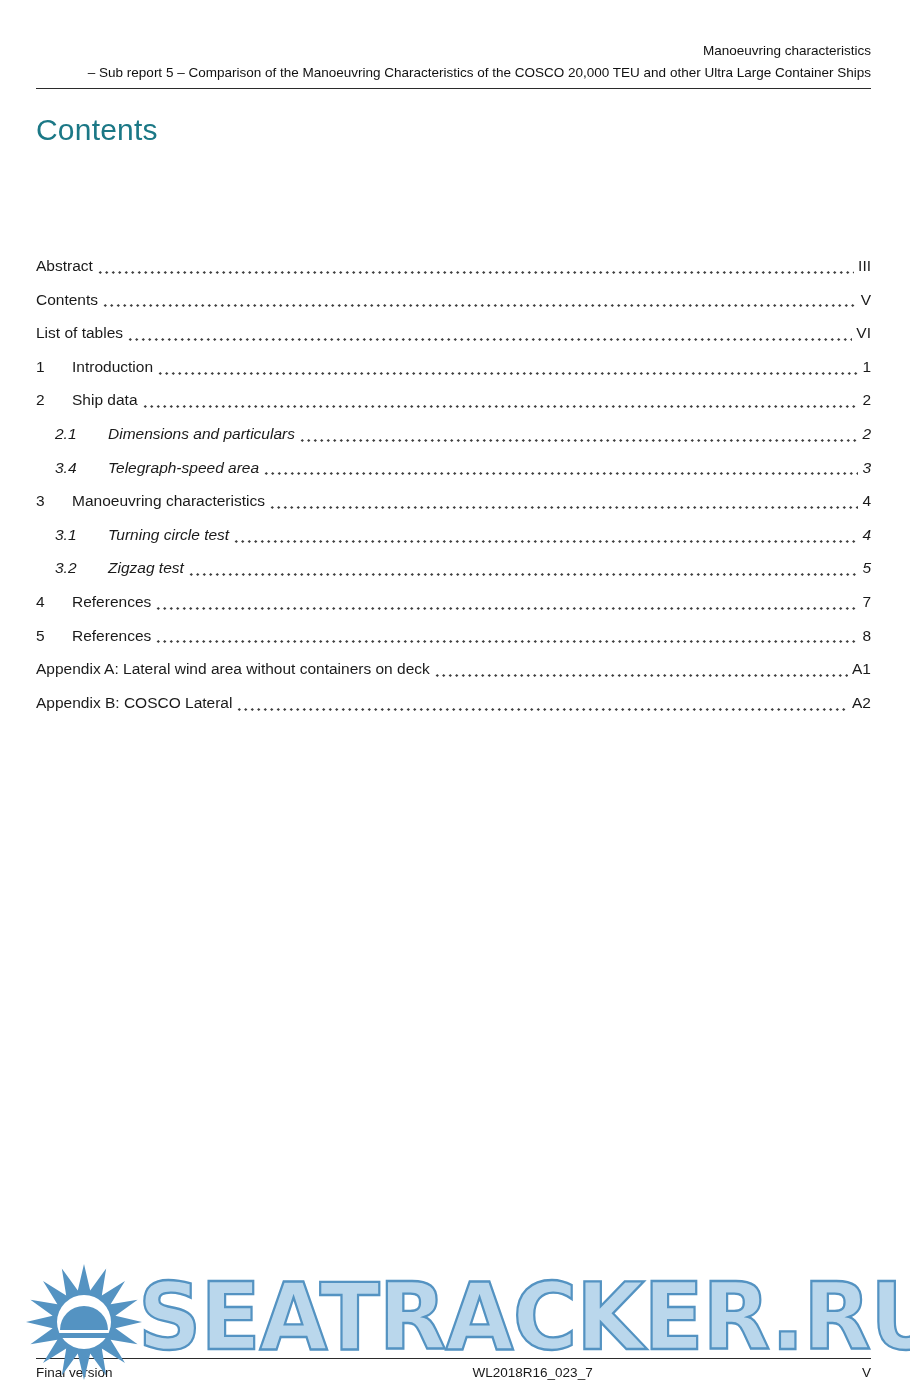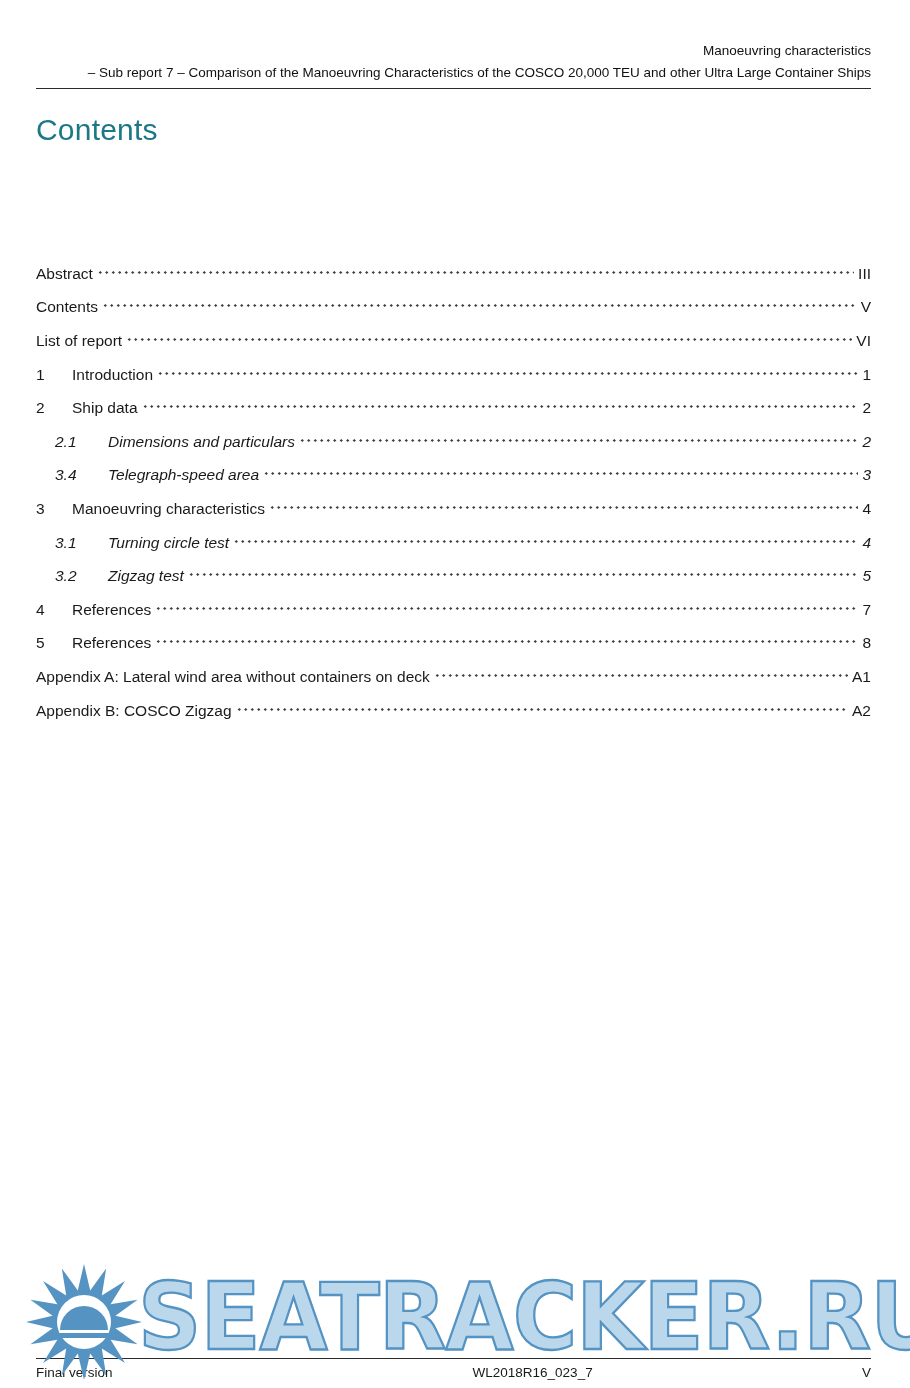--- a/index.html
+++ b/index.html
@@ -28,21 +28,21 @@
     font-size: 30px;
     font-weight: 500;
     color: #1b7886;
     letter-spacing: 0.2px;
   }
 
   
   .toc { margin-top: 102px; }
   .toc-row {
     display: flex;
-    align-items: flex-end;
+    align-items: center;
     height: 33.6px;
     font-size: 15.5px;
     color: #1a1a1a;
   }
   .toc-row .num1 { width: 36px; flex: 0 0 36px; }
   .toc-row.lvl2 { padding-left: 19px; font-style: italic; }
   .toc-row.lvl2 .num2 { width: 53px; flex: 0 0 53px; }
   .toc-label { white-space: nowrap; }
   .leader {
     flex: 1;
@@ -96,42 +96,42 @@
     transform-origin: top left;
   }
 </style>
 </head>
 <body>
 
 <div class="page">
 
   <div class="header">
     <div>Manoeuvring characteristics</div>
-    <div>– Sub report 7 – Comparison of the Manoeuvring Characteristics of the COSCO 20,000 TEU and other Ultra Large Container Ships</div>
+    <div>– Sub report 5 – Comparison of the Manoeuvring Characteristics of the COSCO 20,000 TEU and other Ultra Large Container Ships</div>
   </div>
   <hr class="header-rule">
 
   <h1 class="doc-title">Contents</h1>
 
   <div class="toc">
 
     <div class="toc-row">
       <span class="toc-label">Abstract</span>
       <span class="leader"></span>
       <span class="toc-page">III</span>
     </div>
 
     <div class="toc-row">
       <span class="toc-label">Contents</span>
       <span class="leader"></span>
       <span class="toc-page">V</span>
     </div>
 
     <div class="toc-row">
-      <span class="toc-label">List of report</span>
+      <span class="toc-label">List of tables</span>
       <span class="leader"></span>
       <span class="toc-page">VI</span>
     </div>
 
     <div class="toc-row">
       <span class="num1">1</span>
       <span class="toc-label">Introduction</span>
       <span class="leader"></span>
       <span class="toc-page">1</span>
     </div>
@@ -193,21 +193,21 @@
       <span class="toc-page">8</span>
     </div>
 
     <div class="toc-row">
       <span class="toc-label">Appendix A: Lateral wind area without containers on deck</span>
       <span class="leader"></span>
       <span class="toc-page">A1</span>
     </div>
 
     <div class="toc-row">
-      <span class="toc-label">Appendix B: COSCO Zigzag</span>
+      <span class="toc-label">Appendix B: COSCO Lateral</span>
       <span class="leader"></span>
       <span class="toc-page">A2</span>
     </div>
 
   </div>
 
   <div class="footer">
     <span class="f-left">Final version</span>
     <span class="f-center">WL2018R16_023_7</span>
     <span class="f-right">V</span>

